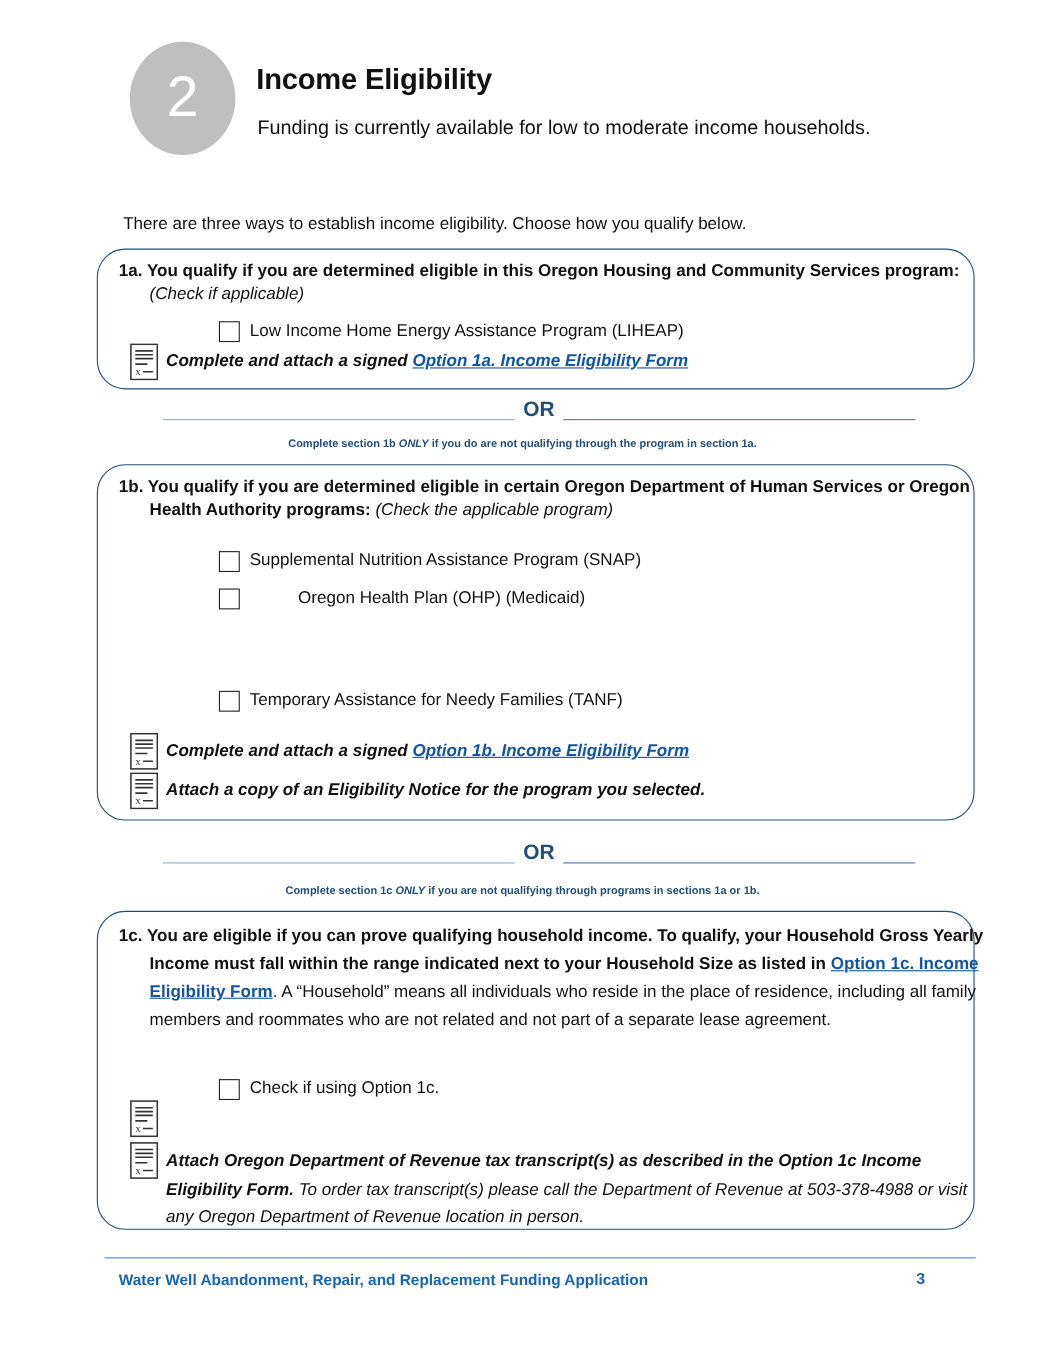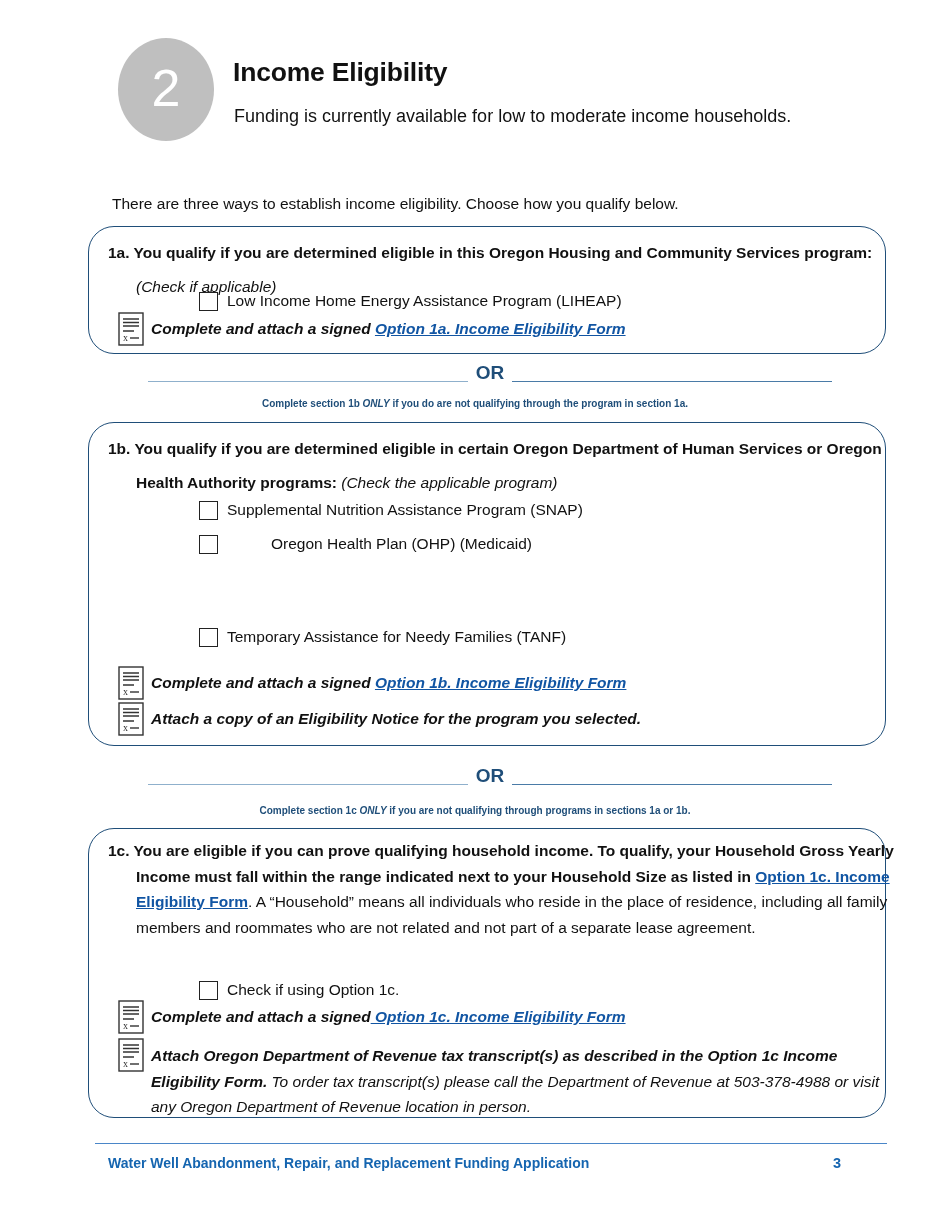--- a/index.html
+++ b/index.html
@@ -85,21 +85,21 @@
     background: transparent;
   }
   #box-1a { left: 88px; top: 226px;  width: 798px; height: 128px; }
   #box-1b { left: 88px; top: 422px;  width: 798px; height: 324px; }
   #box-1c { left: 88px; top: 828px;  width: 798px; height: 290px; }
 
   
   .blk {
     position: absolute;
     font-size: 15.5px;
-    line-height: 34px;
+    line-height: 21px;
     color: #111111;
   }
   .b { font-weight: bold; }
   .i { font-style: italic; }
   .bi { font-weight: bold; font-style: italic; }
   .hang {
     text-indent: -28px;
     padding-left: 28px;
   }
   .link {
@@ -341,21 +341,20 @@
       <svg viewBox="0 0 26 34" width="26" height="34" xmlns="http://www.w3.org/2000/svg">
         <rect x="1" y="1" width="24" height="32" fill="#ffffff" stroke="#333333" stroke-width="1.4"></rect>
         <line x1="5" y1="7" x2="21" y2="7" stroke="#333333" stroke-width="1.5"></line>
         <line x1="5" y1="10.5" x2="21" y2="10.5" stroke="#333333" stroke-width="1.5"></line>
         <line x1="5" y1="14" x2="21" y2="14" stroke="#333333" stroke-width="1.5"></line>
         <line x1="5" y1="19" x2="16" y2="19" stroke="#333333" stroke-width="1.5"></line>
         <text x="5" y="29" font-family="Liberation Serif, serif" font-size="10" fill="#333333">x</text>
         <line x1="12" y1="26" x2="21" y2="26" stroke="#333333" stroke-width="1.4"></line>
       </svg>
     </span>
-    <span class="attach-text bi"><span>Complete and attach a signed</span><span class="link"> Option 1c. Income Eligibility Form</span></span>
   </div>
 
   <div class="attachrow" style="left:118px; top:1038px; width:765px;">
     <span class="doc-icon">
       <svg viewBox="0 0 26 34" width="26" height="34" xmlns="http://www.w3.org/2000/svg">
         <rect x="1" y="1" width="24" height="32" fill="#ffffff" stroke="#333333" stroke-width="1.4"></rect>
         <line x1="5" y1="7" x2="21" y2="7" stroke="#333333" stroke-width="1.5"></line>
         <line x1="5" y1="10.5" x2="21" y2="10.5" stroke="#333333" stroke-width="1.5"></line>
         <line x1="5" y1="14" x2="21" y2="14" stroke="#333333" stroke-width="1.5"></line>
         <line x1="5" y1="19" x2="16" y2="19" stroke="#333333" stroke-width="1.5"></line>

